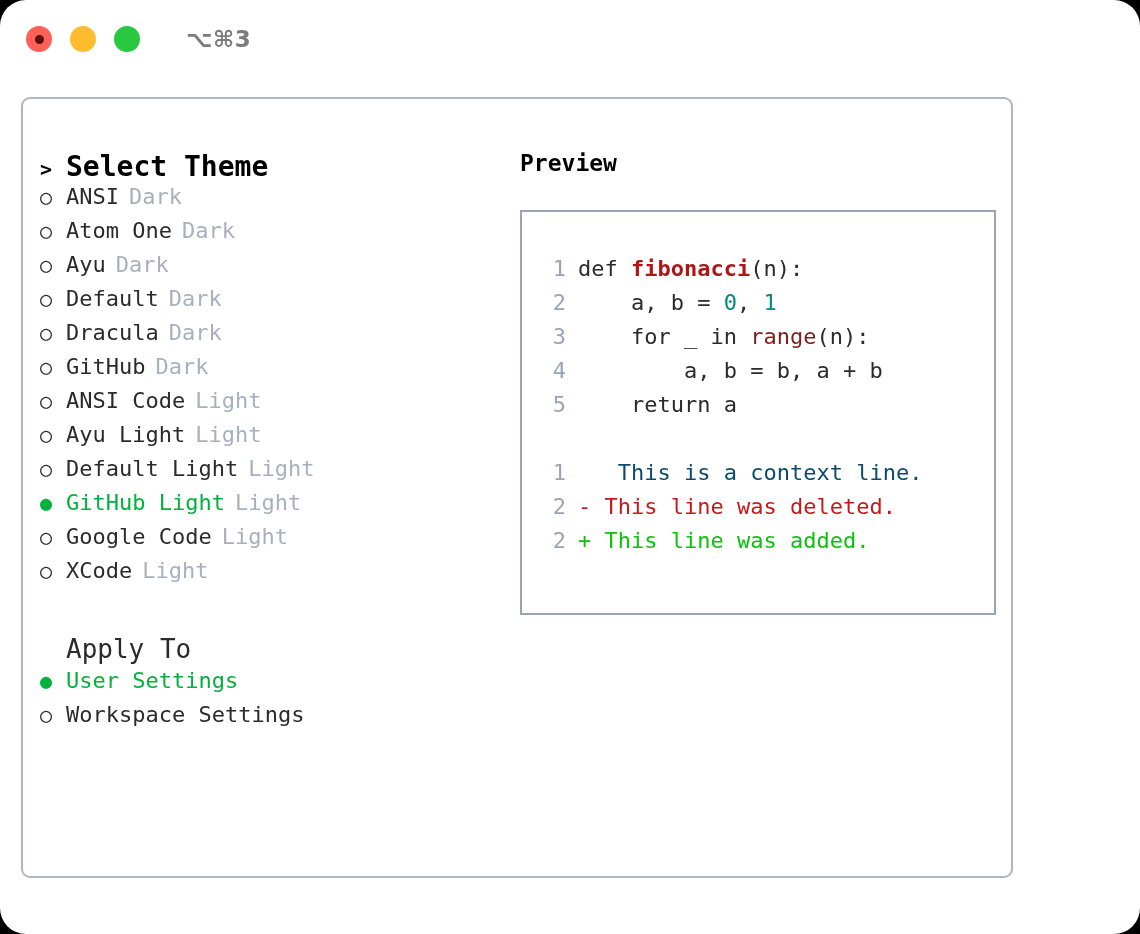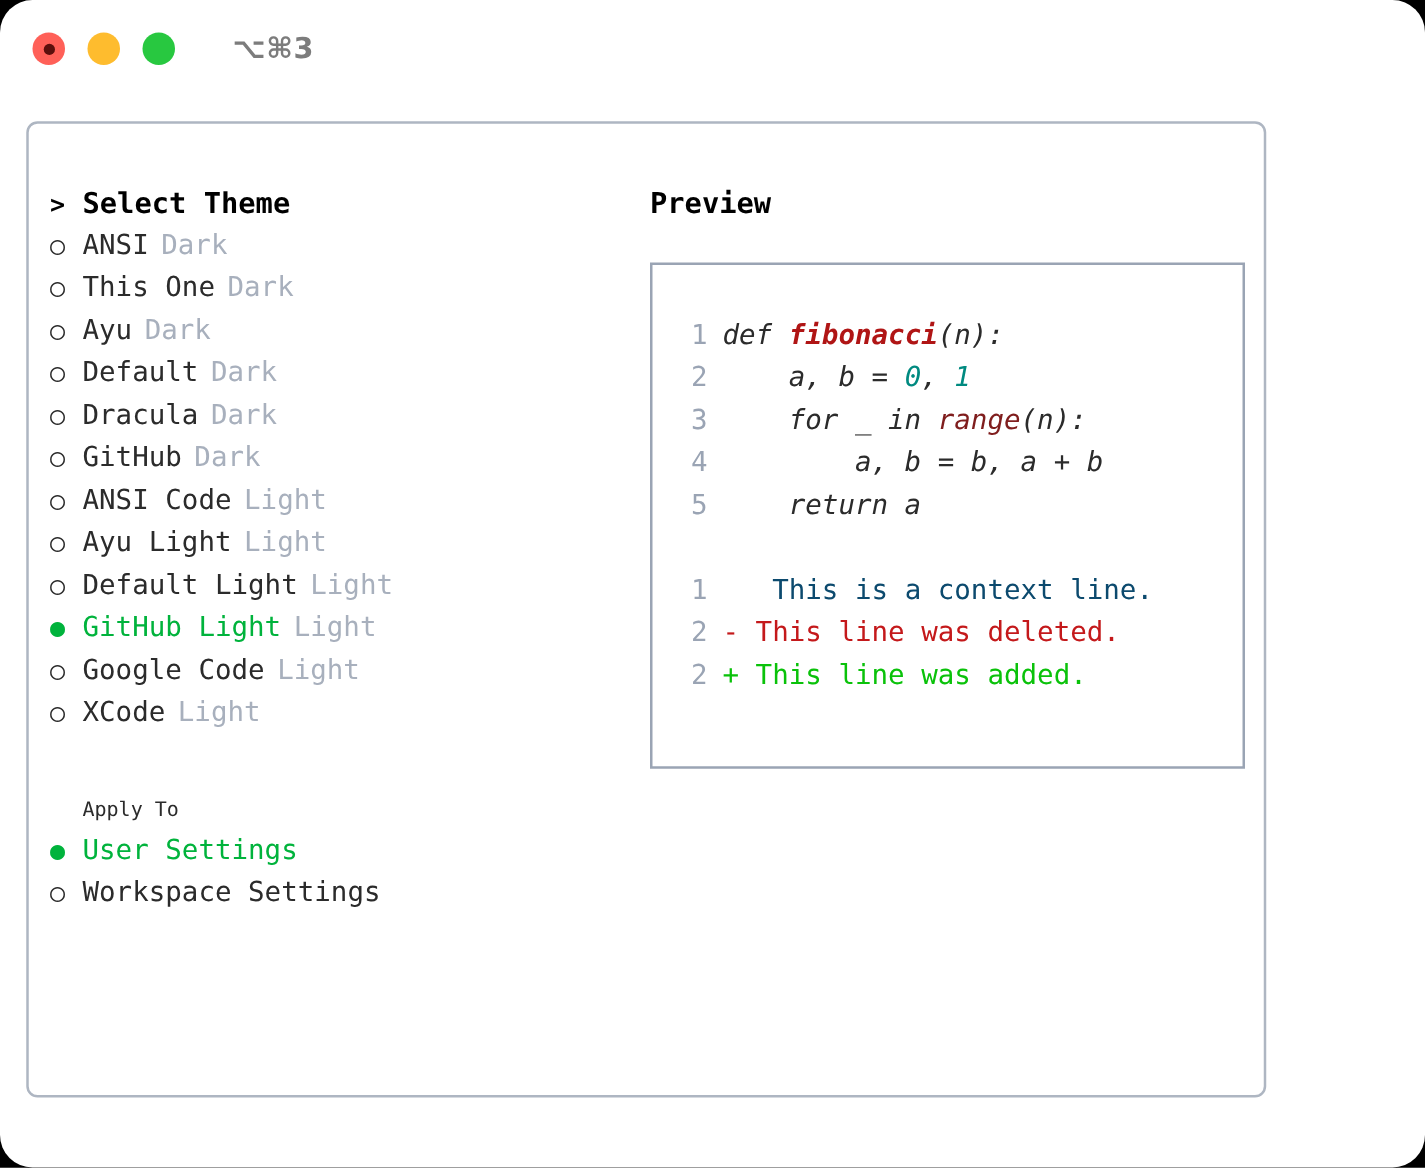--- a/index.html
+++ b/index.html
@@ -104,34 +104,34 @@
     flex: none;
     font-size: 20px;
     color: #2b2b2b;
   }
   .marker.dot-filled { color: #00b33c; }
   .marker.caret { font-weight: bold; color: #000000; }
 
   .row-header {
     font-weight: bold;
     color: #000000;
-    font-size: 23px;
+    font-size: 28px;
   }
   .theme-name { color: #2b2b2b; }
   .row-selected .theme-name { color: #00b33c; }
   .category {
     color: #a8b0bd;
     margin-left: 10px;
   }
 
   .section-gap { height: 42px; }
 
   .apply-header {
     color: #2b2b2b;
-    font-size: 16px;
+    font-size: 26px;
   }
 
   .hint {
     position: absolute;
     left: 17px;
     top: 655px;
     width: 410px;
     font-size: 21px;
     line-height: 34px;
     color: #a8b0bd;
@@ -168,21 +168,21 @@
     white-space: pre;
   }
   .lineno {
     display: inline-block;
     width: 30px;
     flex: none;
     text-align: right;
     color: #9aa4b4;
     margin-right: 12px;
   }
-  .code-text { color: #2b2b2b; font-style: italic; }
+  .code-text { color: #2b2b2b; }
 
   .tok-fn     { color: #b01515; font-weight: bold; }
   .tok-num    { color: #008a80; }
   .tok-call   { color: #7f1d1d; }
   .tok-plain  { color: #2b2b2b; }
 
   .diff-gap { height: 34px; }
   .diff-context { color: #0c4a6e; }
   .diff-del     { color: #c4191b; }
   .diff-add     { color: #0ac20a; }
@@ -207,21 +207,21 @@
 
     <div class="left-col">
 
       <div class="list-row">
         <span class="marker caret">&gt;</span>
         <span class="row-header">Select Theme</span>
       </div>
 
       <div id="theme-items">
           <div class="list-row"><span class="marker">○</span><span class="theme-name">ANSI</span><span class="category">Dark</span></div>
-          <div class="list-row"><span class="marker">○</span><span class="theme-name">This One</span><span class="category">Dark</span></div>
+          <div class="list-row"><span class="marker">○</span><span class="theme-name">Atom One</span><span class="category">Dark</span></div>
           <div class="list-row"><span class="marker">○</span><span class="theme-name">Ayu</span><span class="category">Dark</span></div>
           <div class="list-row"><span class="marker">○</span><span class="theme-name">Default</span><span class="category">Dark</span></div>
           <div class="list-row"><span class="marker">○</span><span class="theme-name">Dracula</span><span class="category">Dark</span></div>
           <div class="list-row"><span class="marker">○</span><span class="theme-name">GitHub</span><span class="category">Dark</span></div>
           <div class="list-row"><span class="marker">○</span><span class="theme-name">ANSI Code</span><span class="category">Light</span></div>
           <div class="list-row"><span class="marker">○</span><span class="theme-name">Ayu Light</span><span class="category">Light</span></div>
           <div class="list-row"><span class="marker">○</span><span class="theme-name">Default Light</span><span class="category">Light</span></div>
           <div class="list-row row-selected"><span class="marker dot-filled">●</span><span class="theme-name">GitHub Light</span><span class="category">Light</span></div>
           <div class="list-row"><span class="marker">○</span><span class="theme-name">Google Code</span><span class="category">Light</span></div>
           <div class="list-row"><span class="marker">○</span><span class="theme-name">XCode</span><span class="category">Light</span></div>

